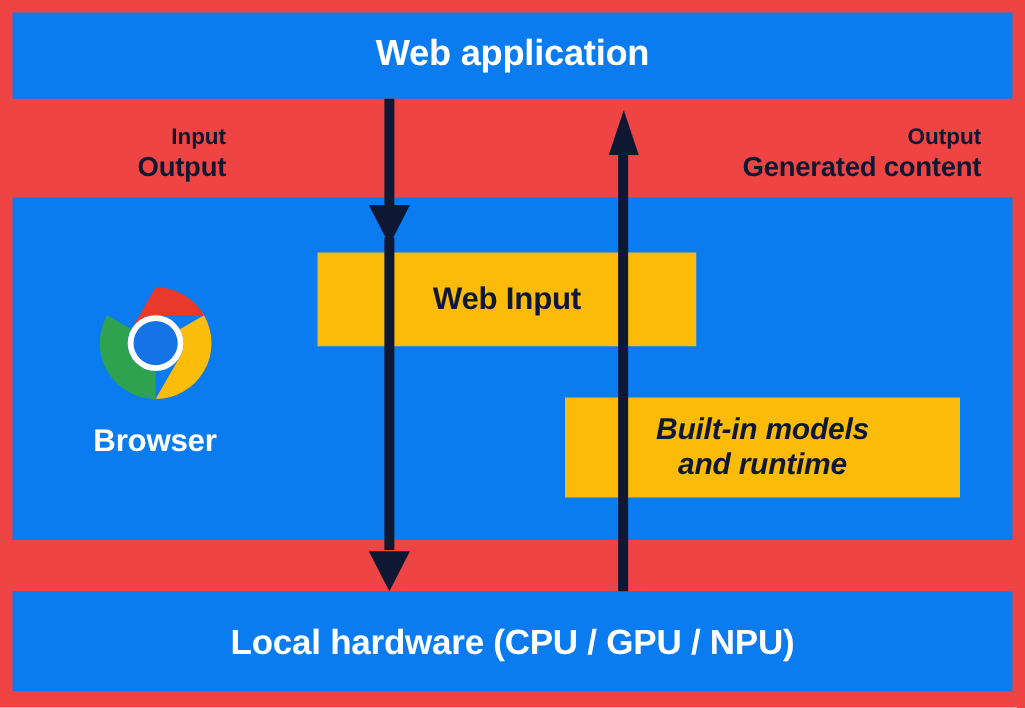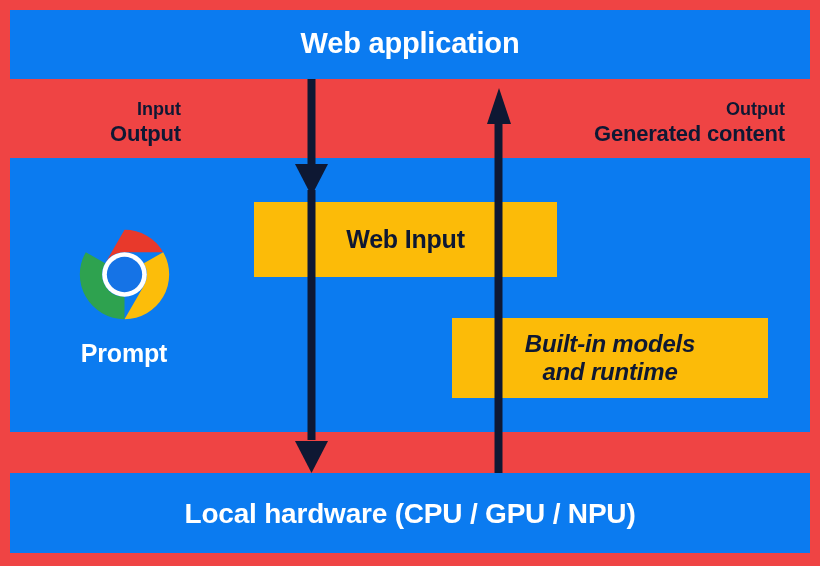--- a/index.html
+++ b/index.html
@@ -180,21 +180,21 @@
 
       <path class="chrome-yellow" fill="#fcbd0a" d="M91.6 26 A48 48 0 0 1 50 98 L70.8 62 A24 24 0 0 0 70.8 38 Z"></path>
 
       <path class="chrome-green" fill="#2ea24f" d="M50 98 A48 48 0 0 1 8.4 26 L29.2 38 A24 24 0 0 0 50 74 Z"></path>
 
       <circle cx="50" cy="50" r="24" fill="#ffffff"></circle>
 
       <circle cx="50" cy="50" r="19" fill="#1573e6"></circle>
     </svg>
   </div>
-  <div id="browser-label">Prompt</div>
+  <div id="browser-label">Browser</div>
 
   <div class="yellow-box" id="web-apis-box">
     <span class="yellow-box-label">Web Input</span>
   </div>
 
   <div class="yellow-box" id="builtin-models-box">
     <span class="yellow-box-label">
       <span>Built-in models</span><br>
       <span>and runtime</span>
     </span>

